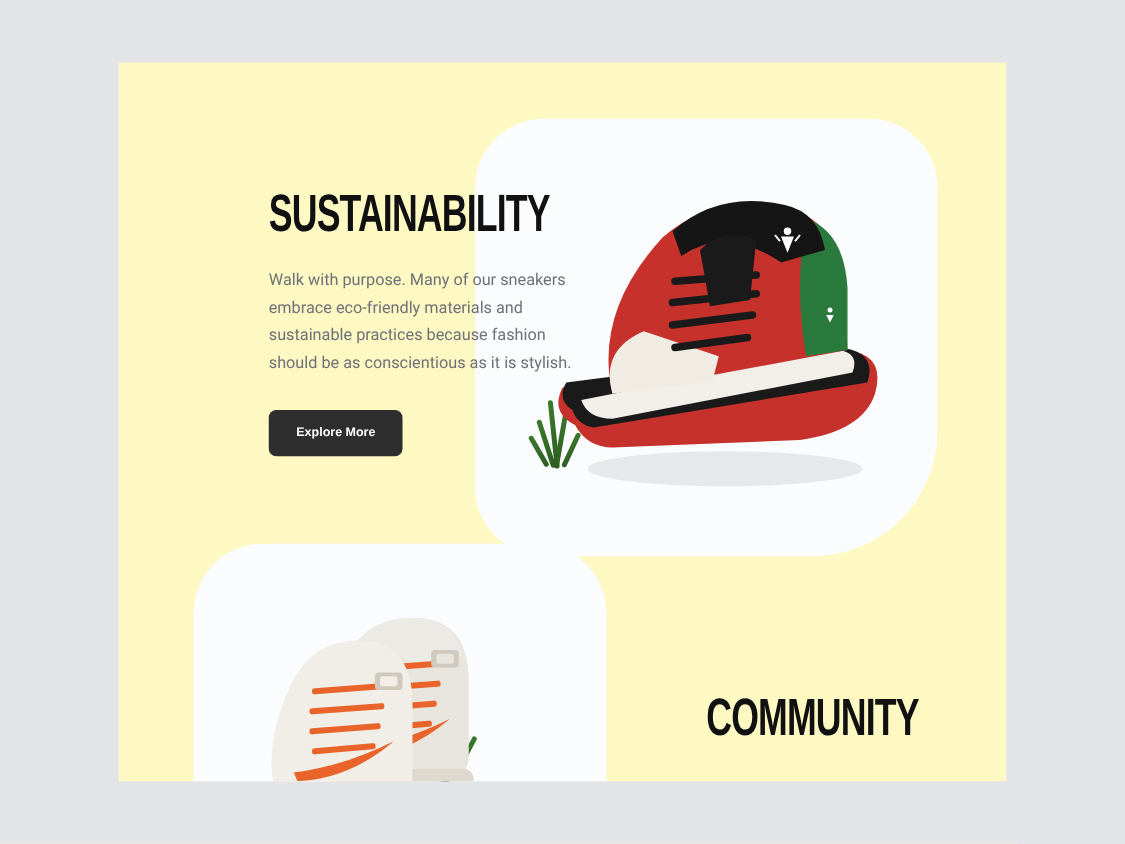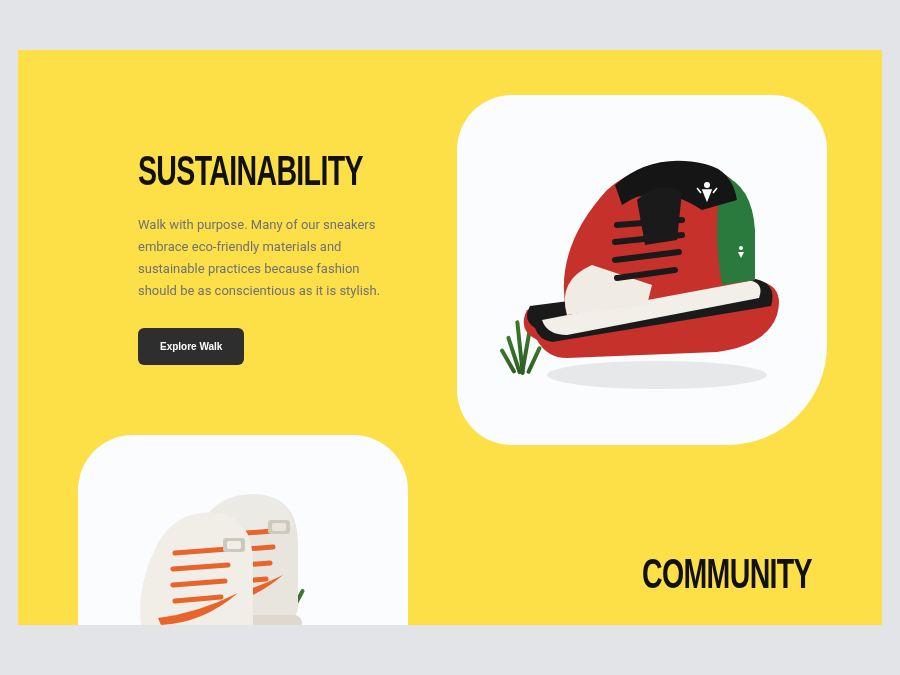--- a/index.html
+++ b/index.html
@@ -5,23 +5,23 @@
   * { margin: 0; padding: 0; box-sizing: border-box; }
   html, body { width: 900px; height: 675px; overflow: hidden; }
   body {
     background: #e2e4e8;
     font-family: -apple-system, BlinkMacSystemFont, "Segoe UI", Roboto, Helvetica, Arial, sans-serif;
     display: flex;
     align-items: center;
     justify-content: center;
   }
   .page {
-    width: 864px;
+    width: 710px;
     height: 575px;
-    background: #fde047;
+    background: #fef9c3;
     border-radius: 0;
     position: relative;
     overflow: hidden;
   }
 
   
   .section1 {
     position: absolute;
     top: 80px;
     left: 120px;
@@ -203,21 +203,21 @@
 
       <circle cx="244" cy="118" r="2" fill="#fff"></circle>
       <path d="M241 122 L247 122 L244 128 Z" fill="#fff"></path>
     </svg>
   </div>
 
   <div class="section1">
     <div class="text-col">
       <h1 class="headline">SUSTAINABILITY</h1>
       <p class="body-text">Walk with purpose. Many of our sneakers embrace eco-friendly materials and sustainable practices because fashion should be as conscientious as it is stylish.</p>
-      <button class="cta">Explore Walk</button>
+      <button class="cta">Explore More</button>
     </div>
   </div>
 
   <div class="section2">
     <div class="card2">
       <div class="grass2">
         <span></span>
           <span></span>
           <span></span>
           <span></span>

